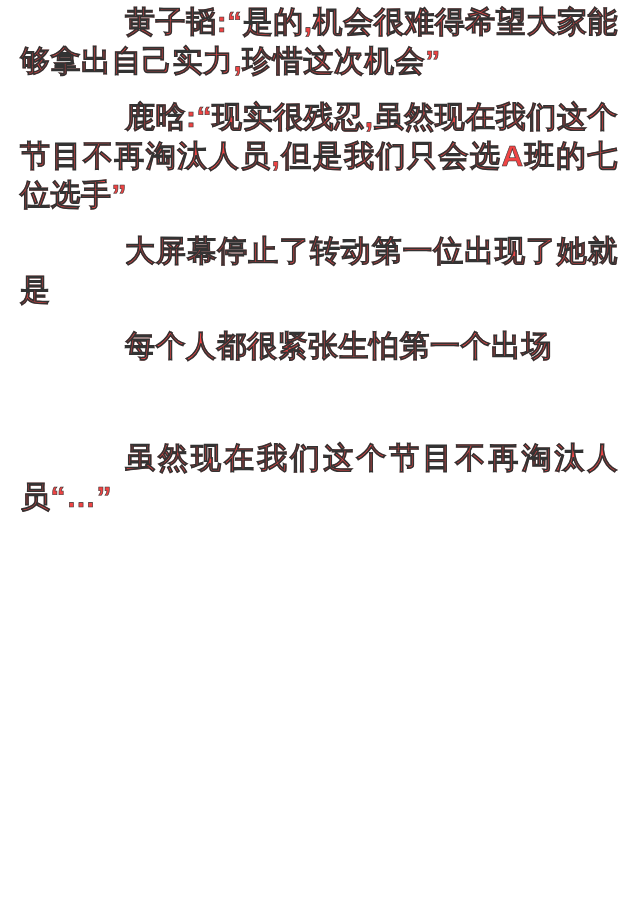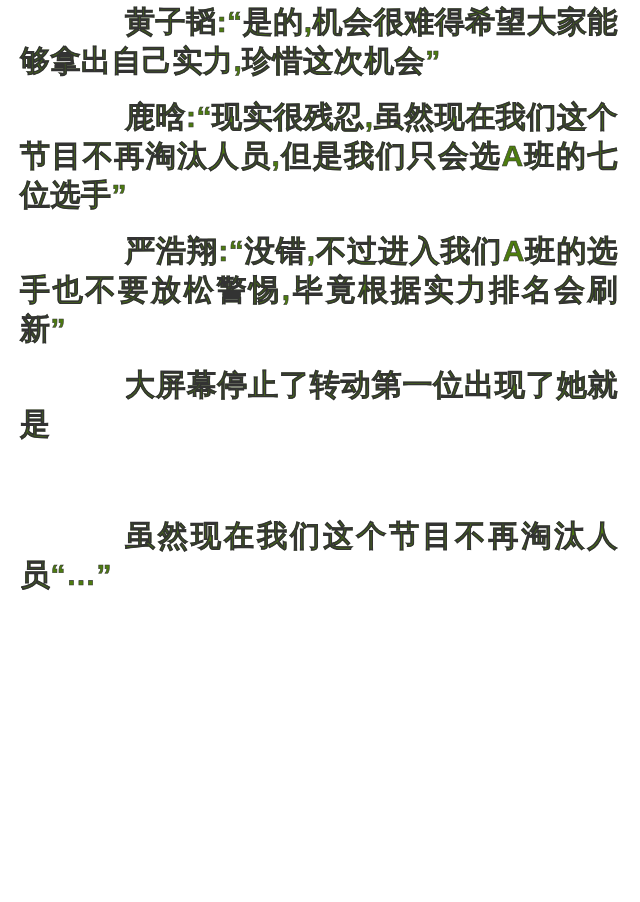--- a/index.html
+++ b/index.html
@@ -5,21 +5,21 @@
   html, body { margin: 0; padding: 0; }
   body {
     width: 640px;
     height: 902px;
     background: #ffffff;
     overflow: hidden;
     font-family: "Liberation Sans", sans-serif;
   }
   .story {
     padding: 2px 22px 0 20px;
-    color: #4d7c0f;
+    color: #ef4444;
     font-size: 30px;
     line-height: 39px;
     font-weight: bold;
     text-align: justify;
     -webkit-text-stroke: 0.6px #333333;
     letter-spacing: 0.5px;
   }
   .para {
     margin: 0 0 17px 0;
     text-indent: 3.5em;
@@ -28,17 +28,17 @@
   .para.empty-line {
     min-height: 39px;
   }
 </style>
 </head>
 <body>
 
 <main class="story">
   <p class="para">黄子韬:“是的,机会很难得希望大家能够拿出自己实力,珍惜这次机会”</p>
   <p class="para">鹿晗:“现实很残忍,虽然现在我们这个节目不再淘汰人员,但是我们只会选A班的七位选手”</p>
-  <p class="para">严浩翔:“没错,不过进入我们A班的选手也不要放松警惕,毕竟根据实力排名会刷新”</p>
   <p class="para">大屏幕停止了转动第一位出现了她就是</p>
+  <p class="para">每个人都很紧张生怕第一个出场</p>
   <p class="para empty-line"></p>
   <p class="para">虽然现在我们这个节目不再淘汰人员“…”</p>
 </main>
 
 </body></html>

